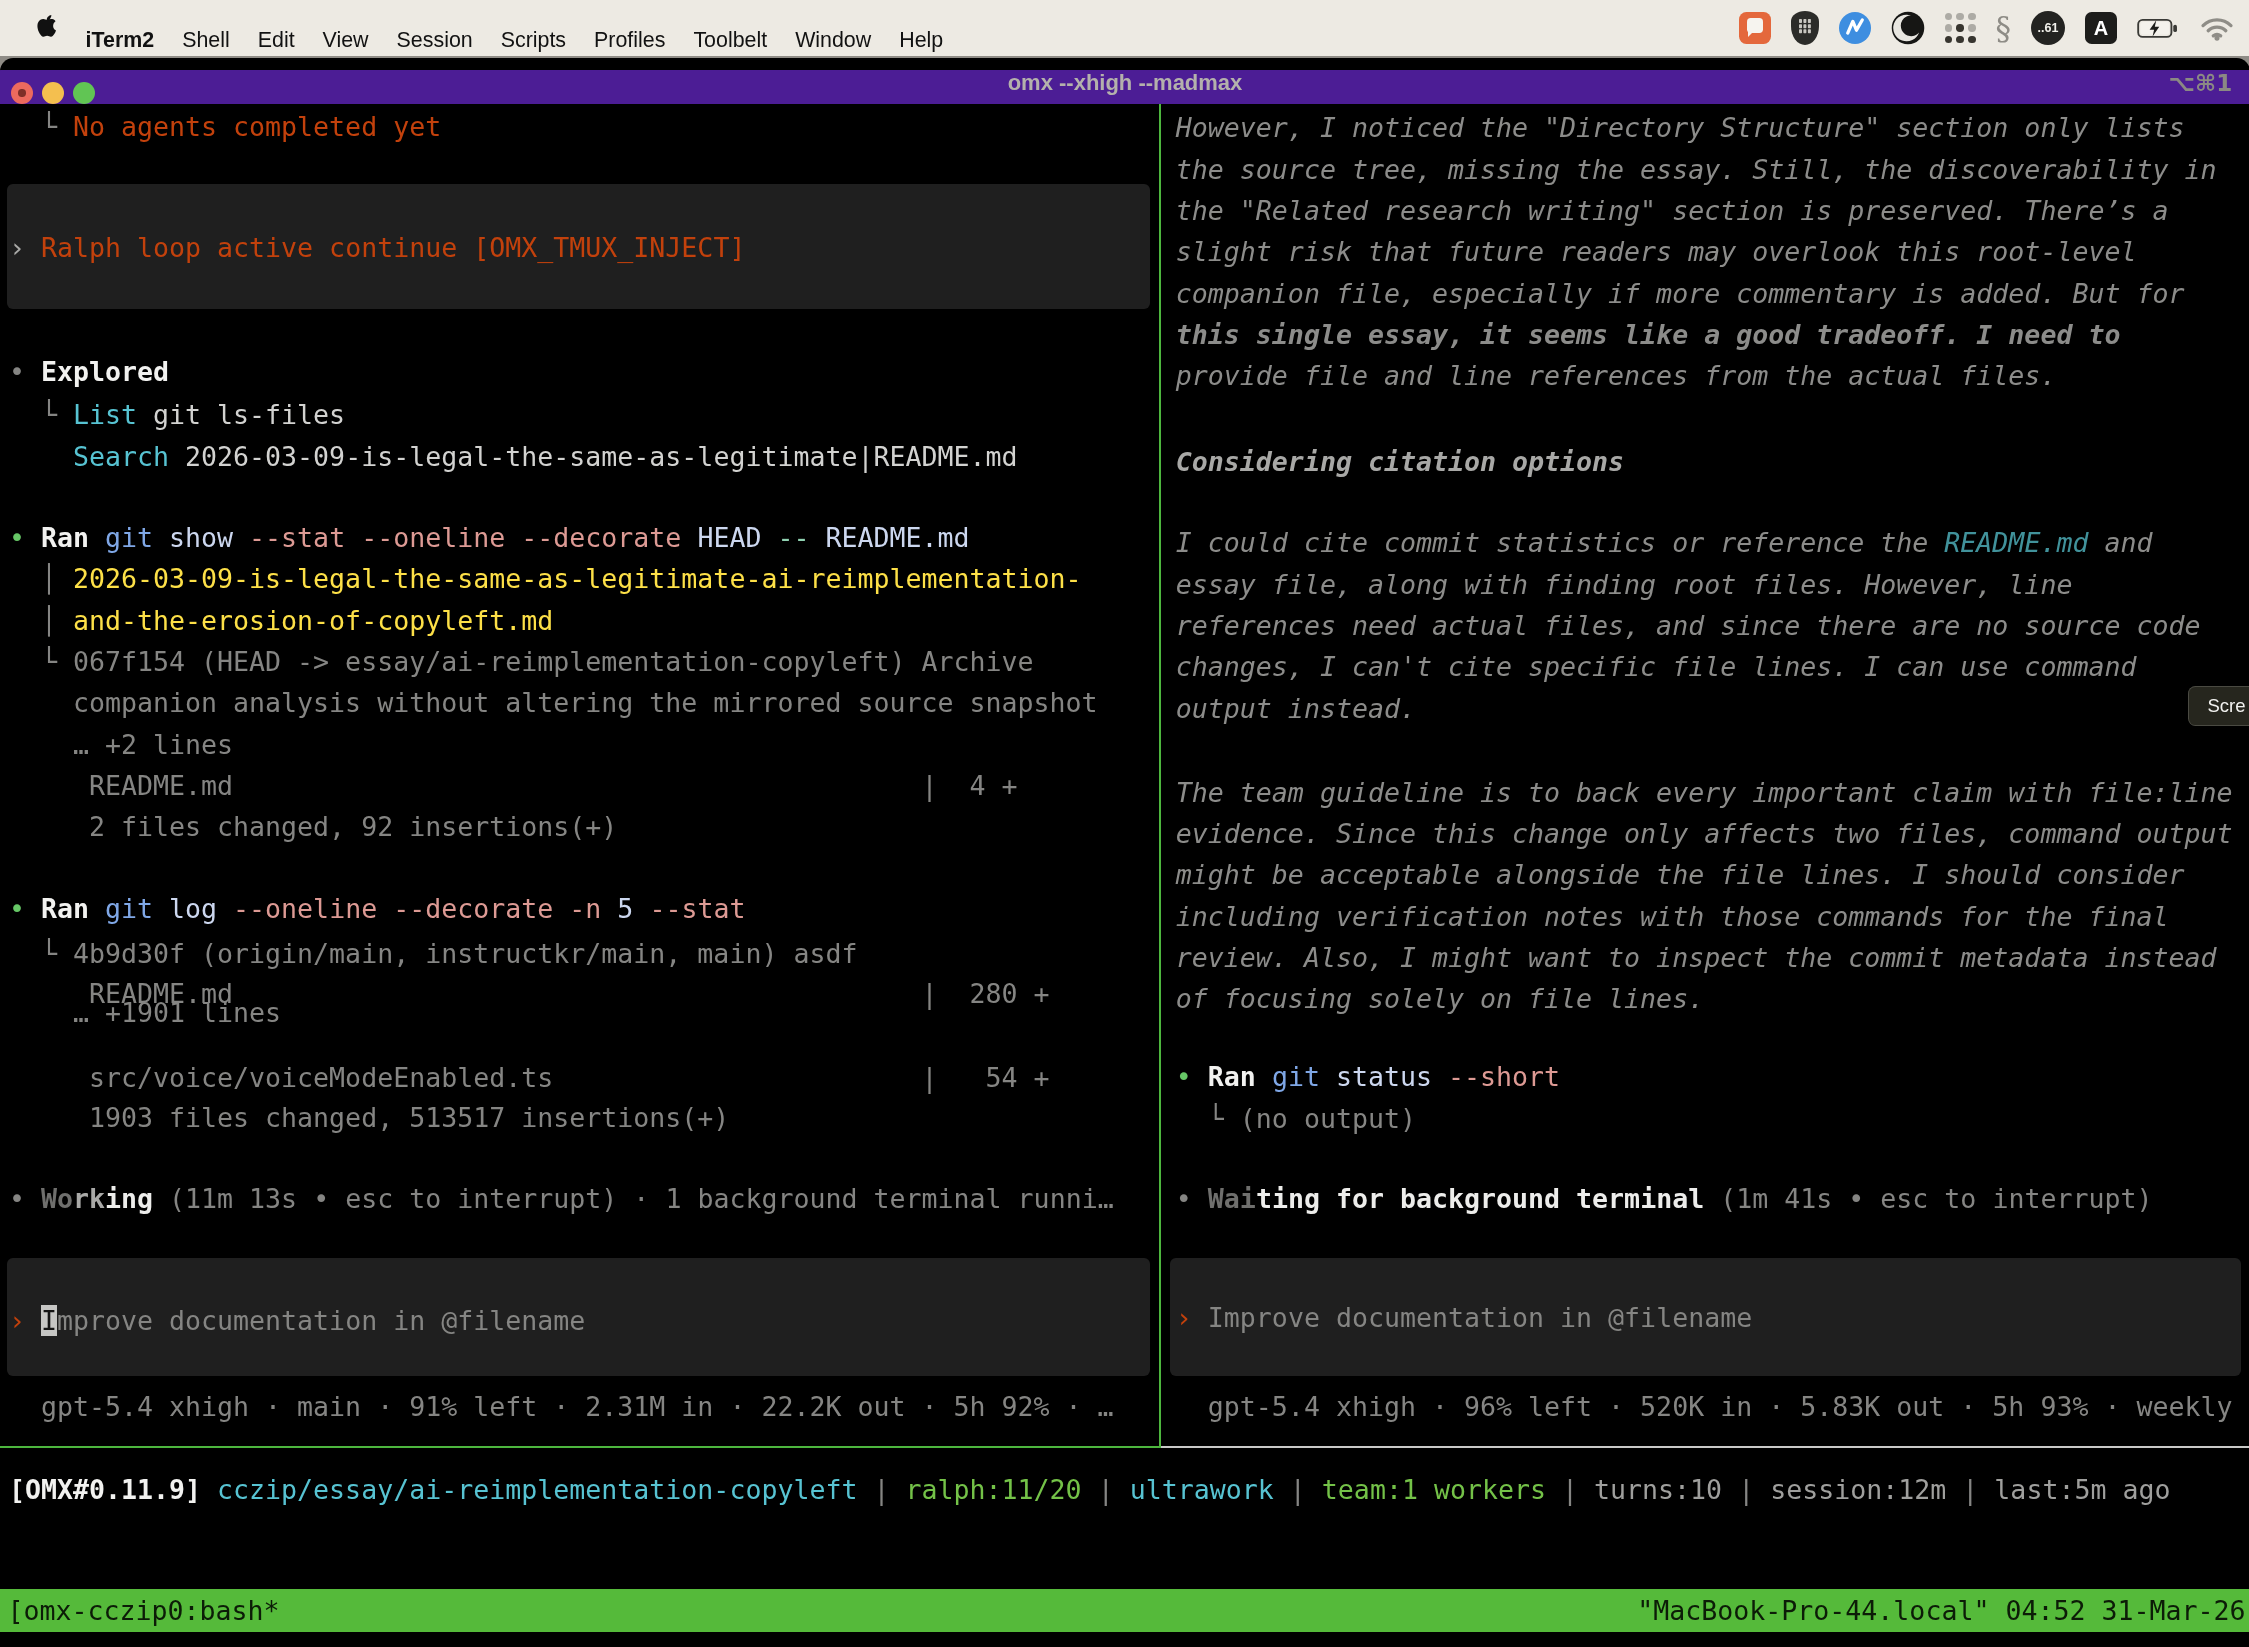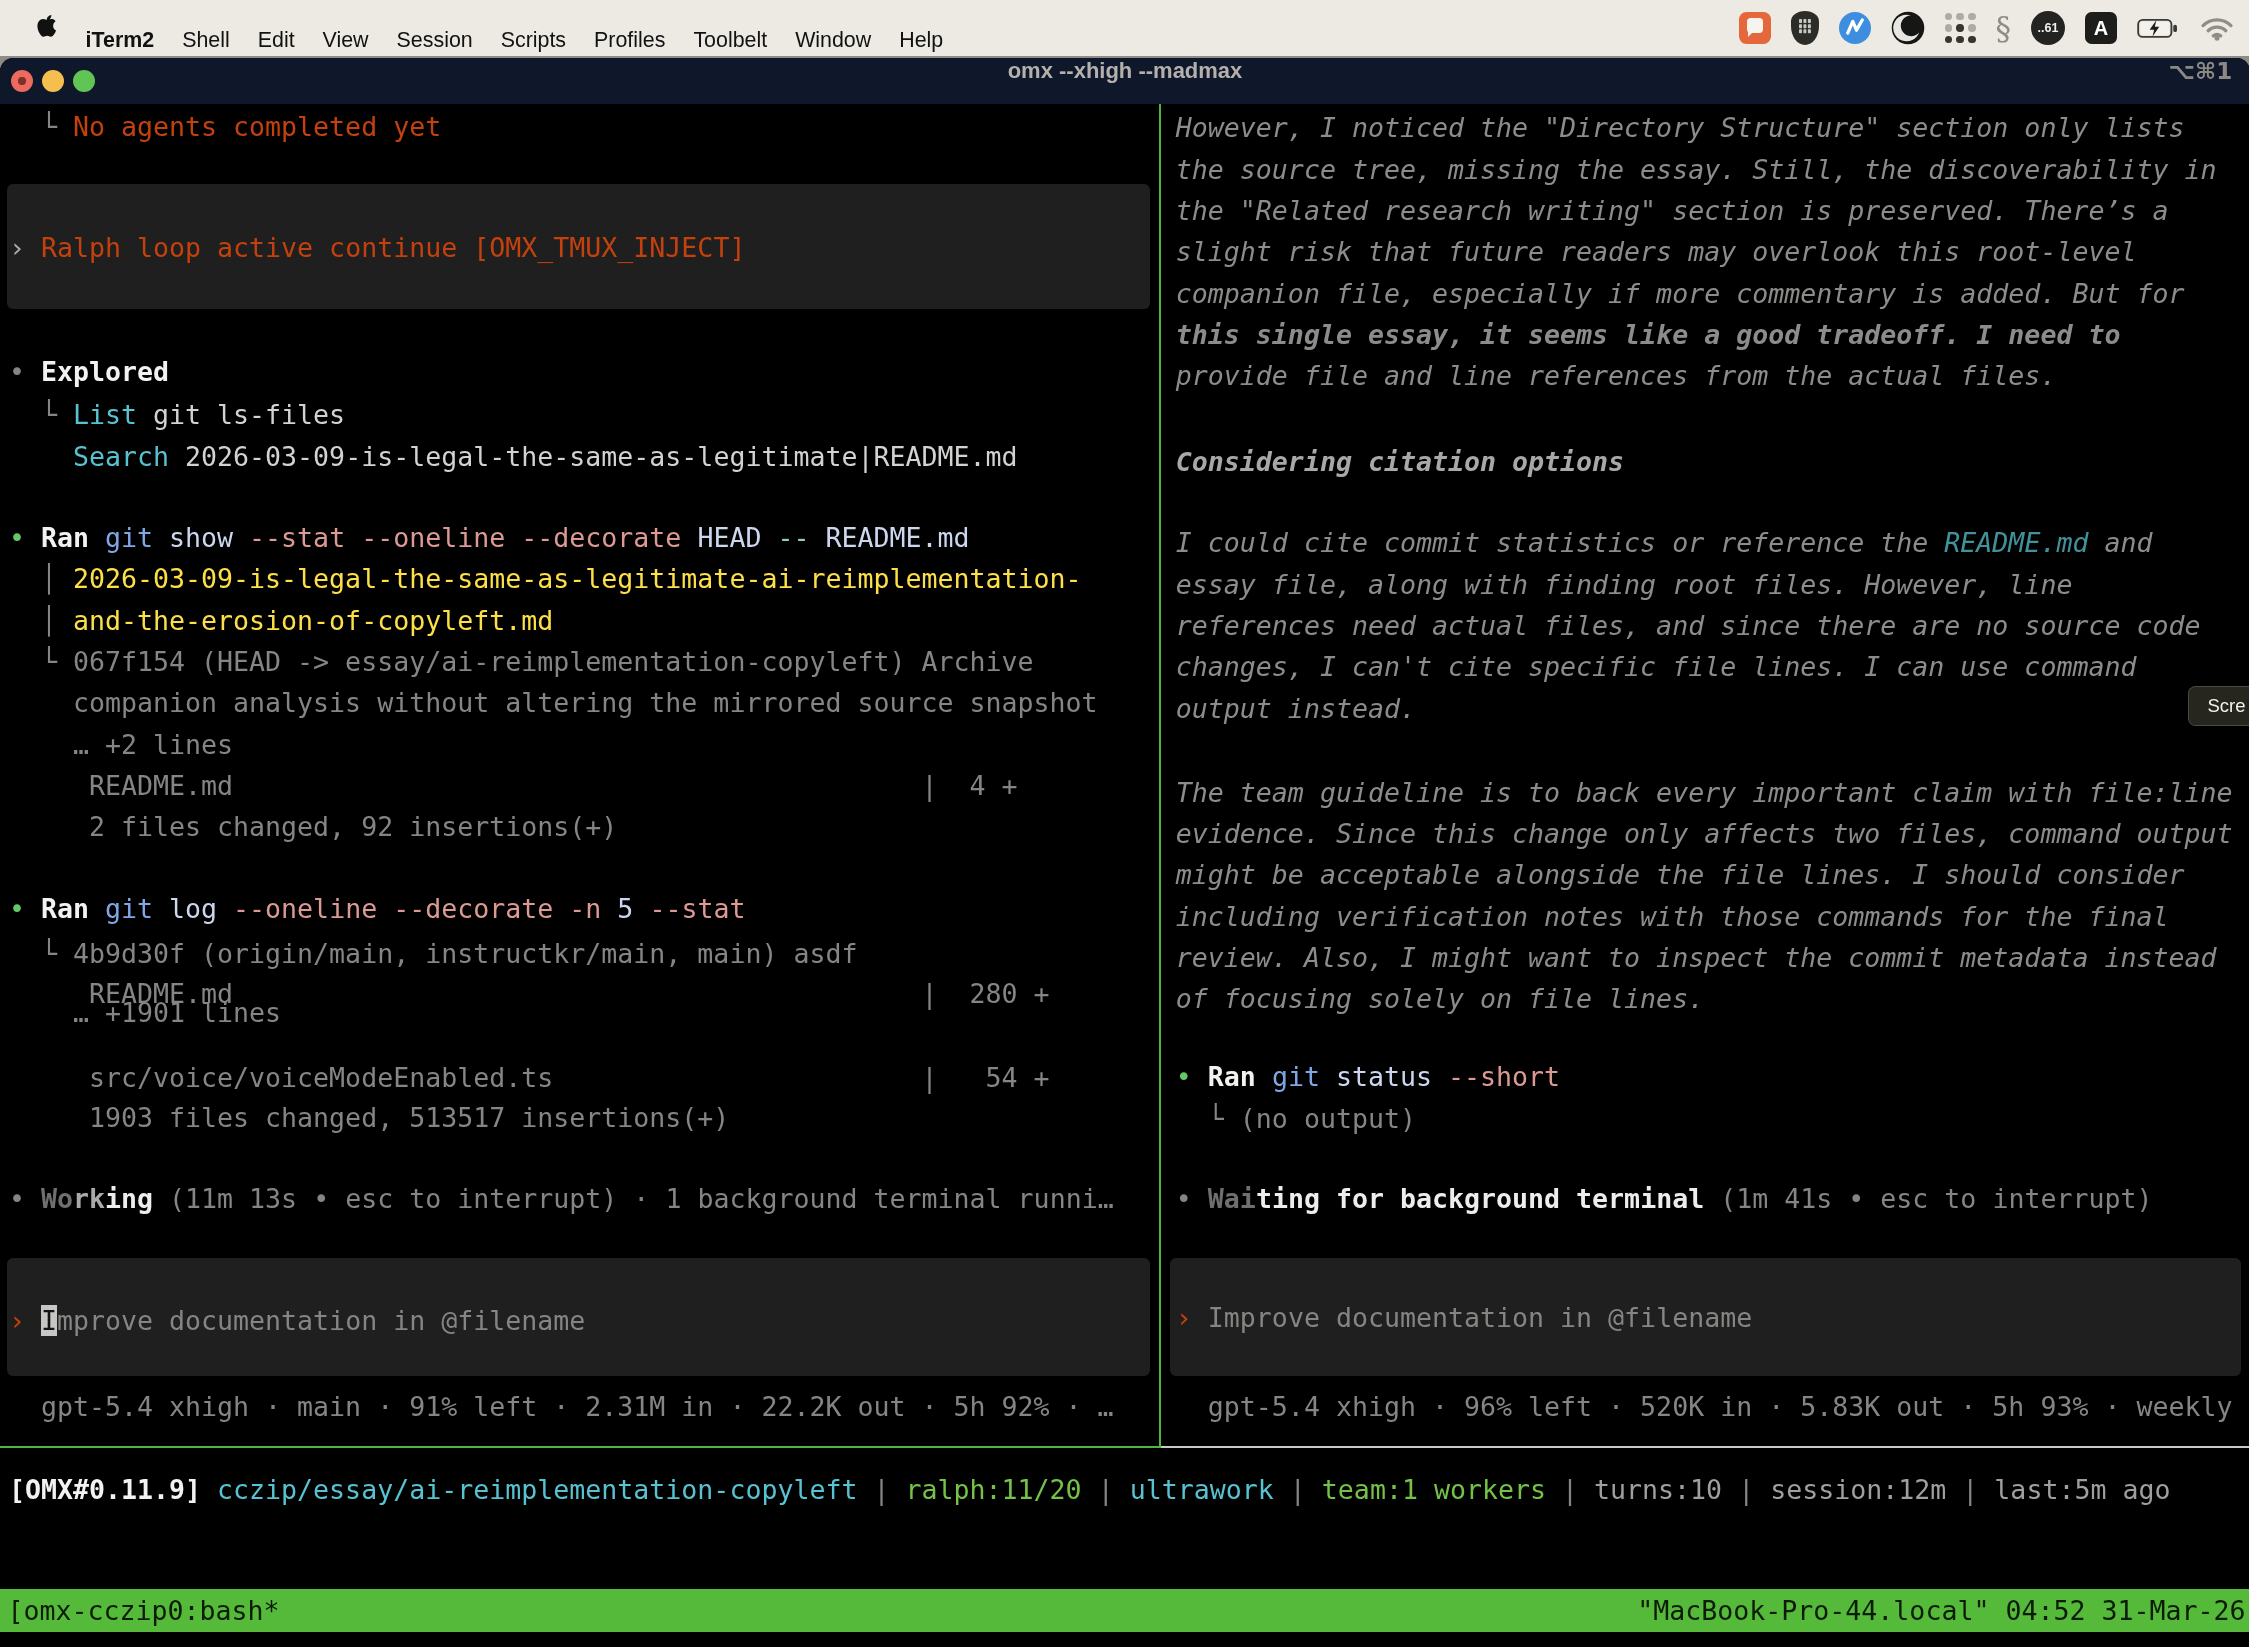--- a/index.html
+++ b/index.html
@@ -37,21 +37,21 @@
           font:600 12.5px "Liberation Sans",sans-serif;}
   .ic-a{width:32px;height:32px;border-radius:6.6px;background:#1d1d1b;color:#fff;
         font:bold 20px "Liberation Sans",sans-serif;}
 
   
   .desktop-strip{position:absolute;top:56px;left:0;width:2250px;height:16px;background:#8f8c86;z-index:1;}
 
   
   .window{position:absolute;top:58px;left:0;width:2250px;height:1590px;background:#000;
           border-radius:13.3px 13.3px 0 0;overflow:hidden;z-index:10;}
-  .titlebar{position:absolute;top:0;left:0;width:100%;height:64px;background:#0f172a;}
+  .titlebar{position:absolute;top:12px;left:0;width:100%;height:64px;background:#4c1d95;}
   .tl-btn{position:absolute;top:11.8px;width:22px;height:22px;border-radius:50%;}
   .tl-red{left:11px;background:#ec6a5e;}
   .tl-red::after{content:"";position:absolute;left:7.4px;top:7.4px;width:7.4px;height:7.4px;border-radius:50%;background:#7e2f28;}
   .tl-yellow{left:42px;background:#f4bf4f;}
   .tl-green{left:73px;background:#61c554;}
   .win-title{position:absolute;left:0;right:0;top:0;text-align:center;line-height:46px;
              color:#b4b1ac;font:bold 22px "Liberation Sans",sans-serif;}
   .win-shortcut{position:absolute;right:17.7px;top:0;line-height:46px;color:#8b8984;
                 font:bold 23px "DejaVu Sans",sans-serif;}
 

